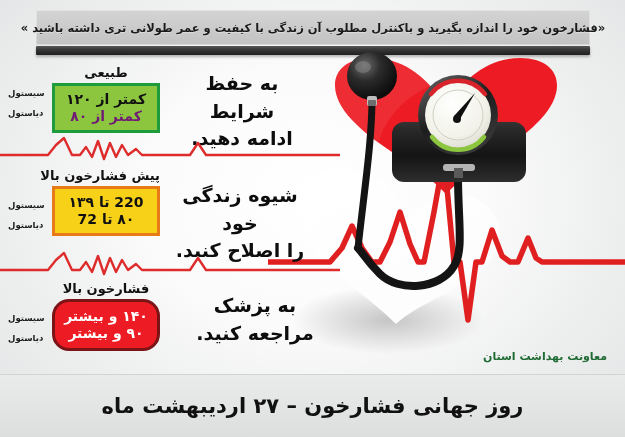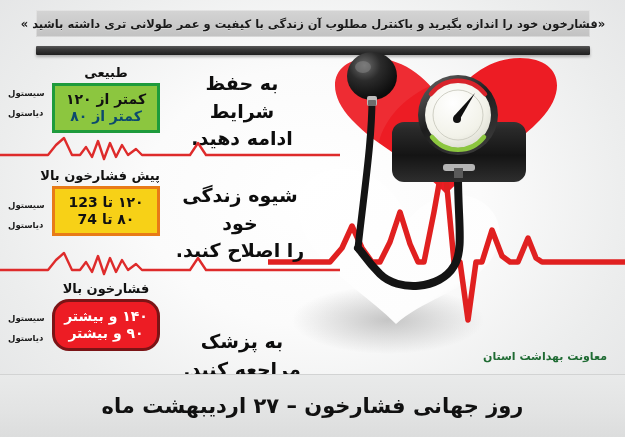--- a/index.html
+++ b/index.html
@@ -10,21 +10,21 @@
   }
   #poster{
     position:relative;width:625px;height:437px;
     background:
       radial-gradient(ellipse at 50% 45%, #ffffff 0%, #fbfbfb 38%, #eceded 72%, #e2e3e4 100%);
     overflow:hidden;
   }
 
   
   .top-banner{
-    position:absolute;left:36px;top:10px;width:554px;height:27px;
+    position:absolute;left:36px;top:10px;width:554px;height:35px;
     background:linear-gradient(180deg,#d4d4d4 0%,#cbcbcb 50%,#c2c2c2 100%);
     display:flex;align-items:center;justify-content:center;
     box-shadow:inset 0 0 0 1px rgba(255,255,255,.35);
   }
   .top-banner .txt{
     font-size:11.5px;font-weight:bold;color:#1a1a1a;
     letter-spacing:0px;white-space:nowrap;direction:rtl;
     text-shadow:0 1px 0 rgba(255,255,255,.35);
   }
 
@@ -209,43 +209,43 @@
         <path d="M189 68 L 186 64 L 207 41 L 192 67 Z" fill="#0f0f0f"></path>
         <circle cx="189" cy="67" r="4" fill="#111"></circle>
       </g>
     </svg>
   </div>
 
   <div class="cat" style="left:52px;top:57px;width:108px;margin-top:8px;">
     <div class="cat-title">طبیعی</div>
     <div class="value-box" style="background:#8CC63F;border-color:#1E9B3C;width:108px;height:50px;">
       <div class="v" style="color:#111;">کمتر از ۱۲۰</div>
-      <div class="v" style="color:#0c4a6e;">کمتر از ۸۰</div>
+      <div class="v" style="color:#701a75;">کمتر از ۸۰</div>
     </div>
   </div>
   <div class="side-labels" style="left:8px;top:80px;height:46px;">
     <div class="sl">سیستول</div>
     <div class="sl">دیاستول</div>
   </div>
   <div class="advice" style="left:178px;top:70px;width:128px;">به حفظ شرایط
 ادامه دهید.</div>
 
   <div class="ecg-div" style="top:133px;">
     <svg viewBox="0 0 340 38" xmlns="http://www.w3.org/2000/svg">
       <path d="M0 22 L 48 22 L 56 12 L 64 5 L 72 22 L 80 22 L 86 14 L 92 24 L 98 8 L 104 26
                L 110 10 L 116 24 L 122 12 L 128 22 L 136 16 L 142 22 L 190 22 L 198 10 L 206 22
                L 340 22" fill="none" stroke="#DE2B2B" stroke-width="2.4" stroke-linejoin="round" stroke-linecap="round"></path>
     </svg>
   </div>
 
   <div class="cat" style="left:52px;top:168px;width:108px;">
     <div class="cat-title">پیش فشارخون بالا</div>
     <div class="value-box" style="background:#F7D117;border-color:#E87B17;width:108px;height:50px;">
-      <div class="v" style="color:#111;">۱۲۰ تا 123</div>
-      <div class="v" style="color:#111;">۸۰ تا 74</div>
+      <div class="v" style="color:#111;">220 تا ۱۳۹</div>
+      <div class="v" style="color:#111;">۸۰ تا 72</div>
     </div>
   </div>
   <div class="side-labels" style="left:8px;top:192px;height:46px;">
     <div class="sl">سیستول</div>
     <div class="sl">دیاستول</div>
   </div>
   <div class="advice" style="left:172px;top:182px;width:136px;">شیوه زندگی خود
 را اصلاح کنید.</div>
 
   <div class="ecg-div" style="top:248px;">
@@ -260,21 +260,21 @@
     <div class="cat-title">فشارخون بالا</div>
     <div class="value-box" style="background:#ED1C24;border-color:#7B1416;width:108px;height:52px;border-radius:17px;">
       <div class="v" style="color:#fff;">۱۴۰ و بیشتر</div>
       <div class="v" style="color:#ffffff;">۹۰ و بیشتر</div>
     </div>
   </div>
   <div class="side-labels" style="left:8px;top:305px;height:46px;">
     <div class="sl">سیستول</div>
     <div class="sl">دیاستول</div>
   </div>
-  <div class="advice" style="left:176px;top:292px;width:132px;margin-top:36px;">به پزشک
+  <div class="advice" style="left:189px;top:292px;width:132px;">به پزشک
 مراجعه کنید.</div>
 
   <div class="credit">معاونت بهداشت استان</div>
 
   <div class="bottom-banner">
     <div class="txt">روز جهانی فشارخون – ۲۷ اردیبهشت ماه</div>
   </div>
 
 </div>
 

